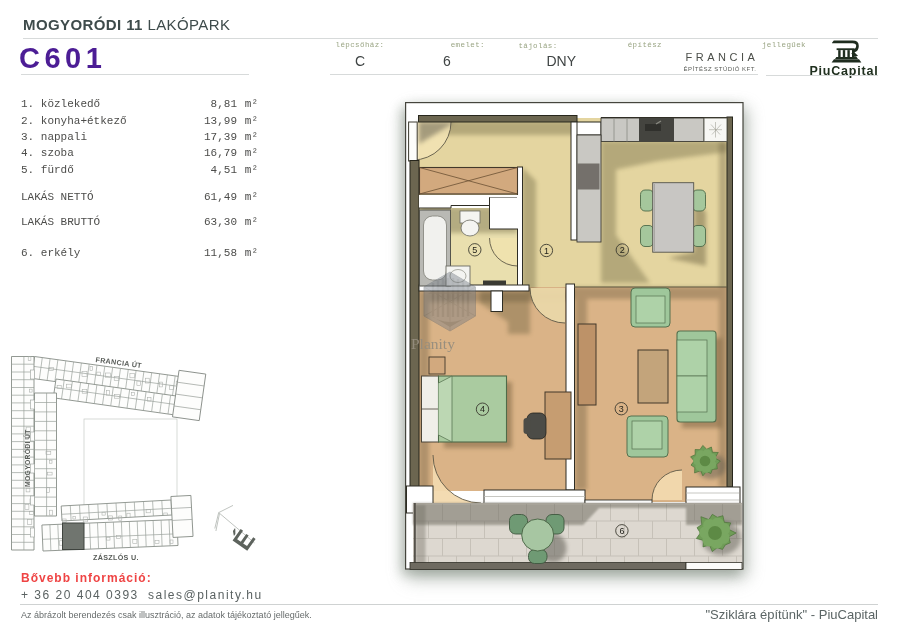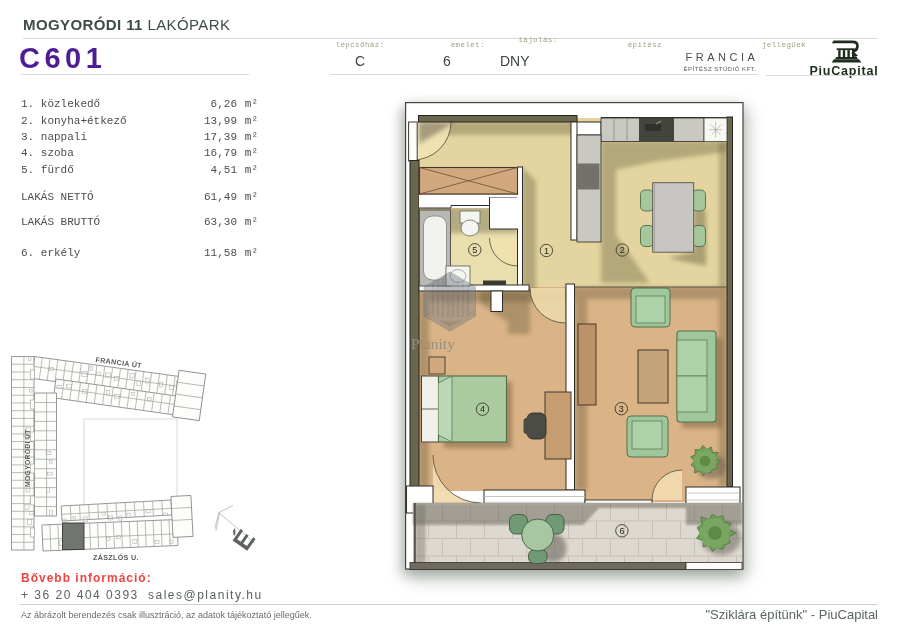--- a/index.html
+++ b/index.html
@@ -19,22 +19,22 @@
 <div class="abs" style="left:19px;top:42px;font-size:29px;font-weight:bold;color:#4c1d95;letter-spacing:4.5px;">C601</div>
 
 <div class="hline" style="left:21px;top:74px;width:228px;"></div>
 
 <div class="abs mono" style="left:322px;top:41px;width:76px;text-align:center;font-size:7.5px;color:#9aa584;letter-spacing:0.4px;">lépcsőház:</div>
 <div class="abs" style="left:322px;top:53px;width:76px;text-align:center;font-size:14px;color:#3f4444;">C</div>
 
 <div class="abs mono" style="left:409px;top:41px;width:76px;text-align:right;font-size:7.5px;color:#9aa584;letter-spacing:0.4px;">emelet:</div>
 <div class="abs" style="left:409px;top:53px;width:76px;text-align:center;font-size:14px;color:#3f4444;">6</div>
 
-<div class="abs mono" style="left:500px;top:36px;width:76px;text-align:center;font-size:7.5px;color:#9aa584;letter-spacing:0.4px;">tájolás:</div>
-<div class="abs" style="left:500px;top:53px;width:76px;text-align:left;font-size:14px;color:#3f4444;">DNY</div>
+<div class="abs mono" style="left:500px;top:42px;width:76px;text-align:center;font-size:7.5px;color:#9aa584;letter-spacing:0.4px;">tájolás:</div>
+<div class="abs" style="left:500px;top:53px;width:76px;text-align:right;font-size:14px;color:#3f4444;">DNY</div>
 
 <div class="abs mono" style="left:600px;top:41px;width:62px;text-align:right;font-size:7.5px;color:#9aa584;letter-spacing:0.4px;">építész</div>
 
 <div class="abs" style="left:684px;top:51px;width:76px;text-align:center;font-size:11px;color:#4b4e49;letter-spacing:3.5px;">FRANCIA</div>
 <div class="abs" style="left:680px;top:65.5px;width:80px;text-align:center;font-size:6px;color:#5a5d58;letter-spacing:0.5px;">ÉPÍTÉSZ STÚDIÓ KFT.</div>
 
 <div class="abs mono" style="left:740px;top:41px;width:66px;text-align:right;font-size:7.5px;color:#9aa584;letter-spacing:0.4px;">jellegűek</div>
 
 <div class="abs" style="left:829px;top:39px;width:34px;height:26px;"><svg width="34" height="26" viewBox="0 0 34 26">
 <g fill="#1f2d1f">
@@ -48,21 +48,21 @@
 <polygon points="7.4,18.1 27.6,18.1 29,20 6,20"></polygon>
 <polygon points="5,20.3 30,20.3 32.4,23.6 2.6,23.6"></polygon>
 </g>
     </svg></div>
 <div class="abs" style="left:806px;top:63.5px;width:76px;text-align:center;font-size:12.5px;font-weight:bold;color:#20301f;letter-spacing:0.8px;">PiuCapital</div>
 
 <div class="hline" style="left:330px;top:74px;width:428px;"></div>
 <div class="hline" style="left:766px;top:75px;width:112px;"></div>
 
 <div class="abs mono" style="left:21px;top:98px;width:237px;font-size:11px;color:#4c4c4a;">
-  <div style="position:relative;height:17px;">1. közlekedő<span style="position:absolute;right:21px;">6,26</span><span style="position:absolute;right:0px;">m²</span></div>
+  <div style="position:relative;height:17px;">1. közlekedő<span style="position:absolute;right:21px;">8,81</span><span style="position:absolute;right:0px;">m²</span></div>
   <div style="position:relative;height:16px;">2. konyha+étkező<span style="position:absolute;right:21px;">13,99</span><span style="position:absolute;right:0px;">m²</span></div>
   <div style="position:relative;height:16px;">3. nappali<span style="position:absolute;right:21px;">17,39</span><span style="position:absolute;right:0px;">m²</span></div>
   <div style="position:relative;height:17px;">4. szoba<span style="position:absolute;right:21px;">16,79</span><span style="position:absolute;right:0px;">m²</span></div>
   <div style="position:relative;height:16px;">5. fürdő<span style="position:absolute;right:21px;">4,51</span><span style="position:absolute;right:0px;">m²</span></div>
   <div style="position:relative;height:27px;top:11px;">LAKÁS NETTÓ<span style="position:absolute;right:21px;">61,49</span><span style="position:absolute;right:0px;">m²</span></div>
   <div style="position:relative;height:27px;top:9px;">LAKÁS BRUTTÓ<span style="position:absolute;right:21px;">63,30</span><span style="position:absolute;right:0px;">m²</span></div>
   <div style="position:relative;height:17px;top:13px;">6. erkély<span style="position:absolute;right:21px;">11,58</span><span style="position:absolute;right:0px;">m²</span></div>
 </div>
 
 <div class="abs" style="left:0px;top:335px;"><svg width="265" height="240" viewBox="0 335 265 240">

